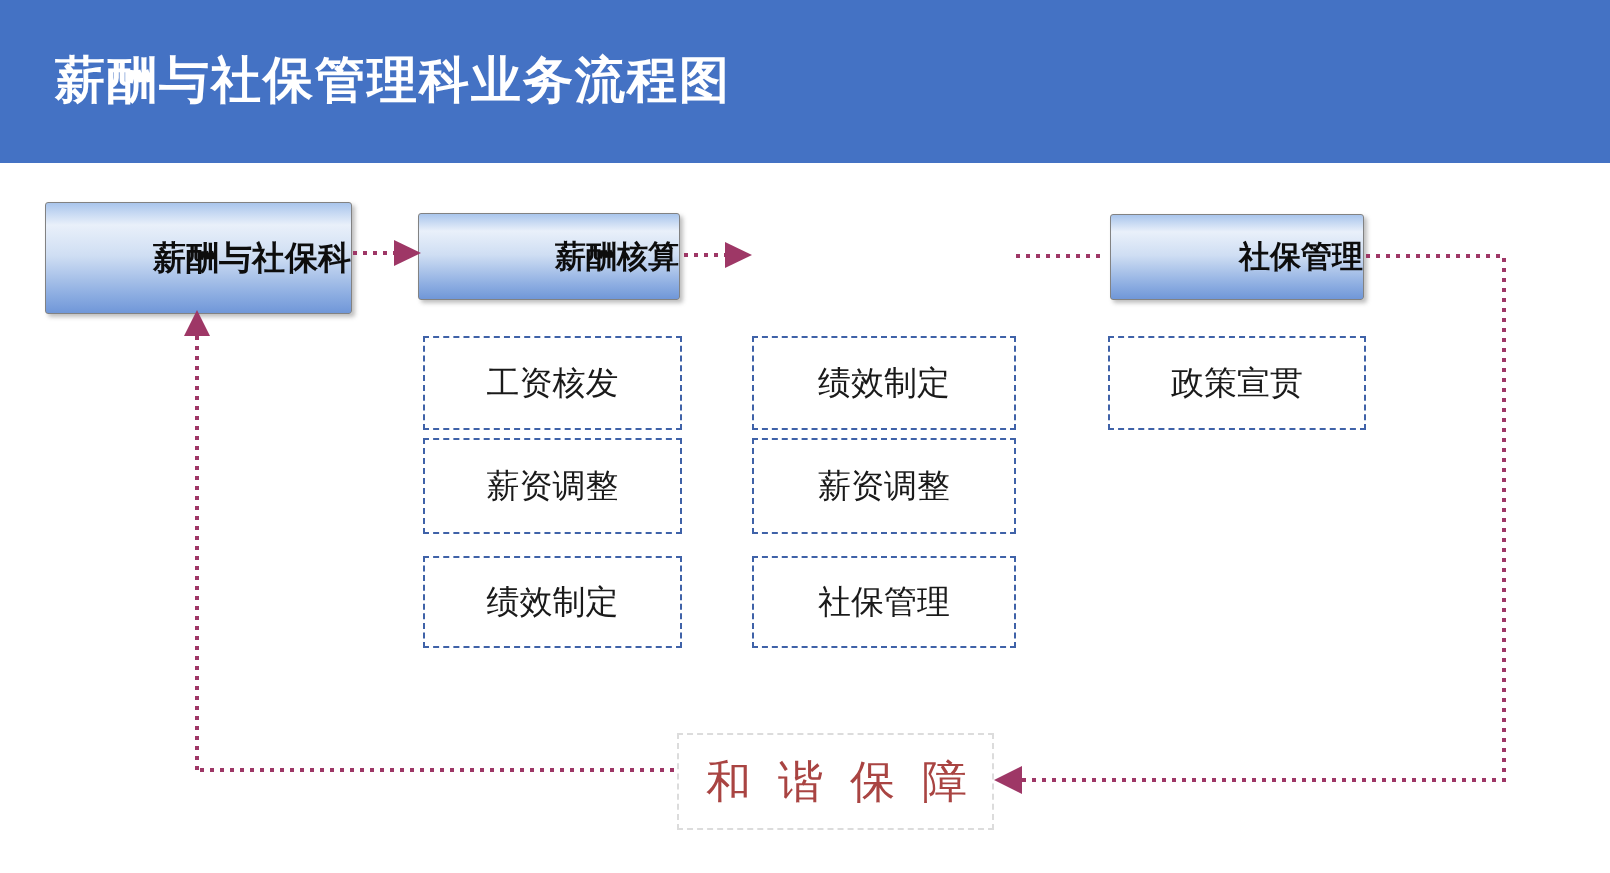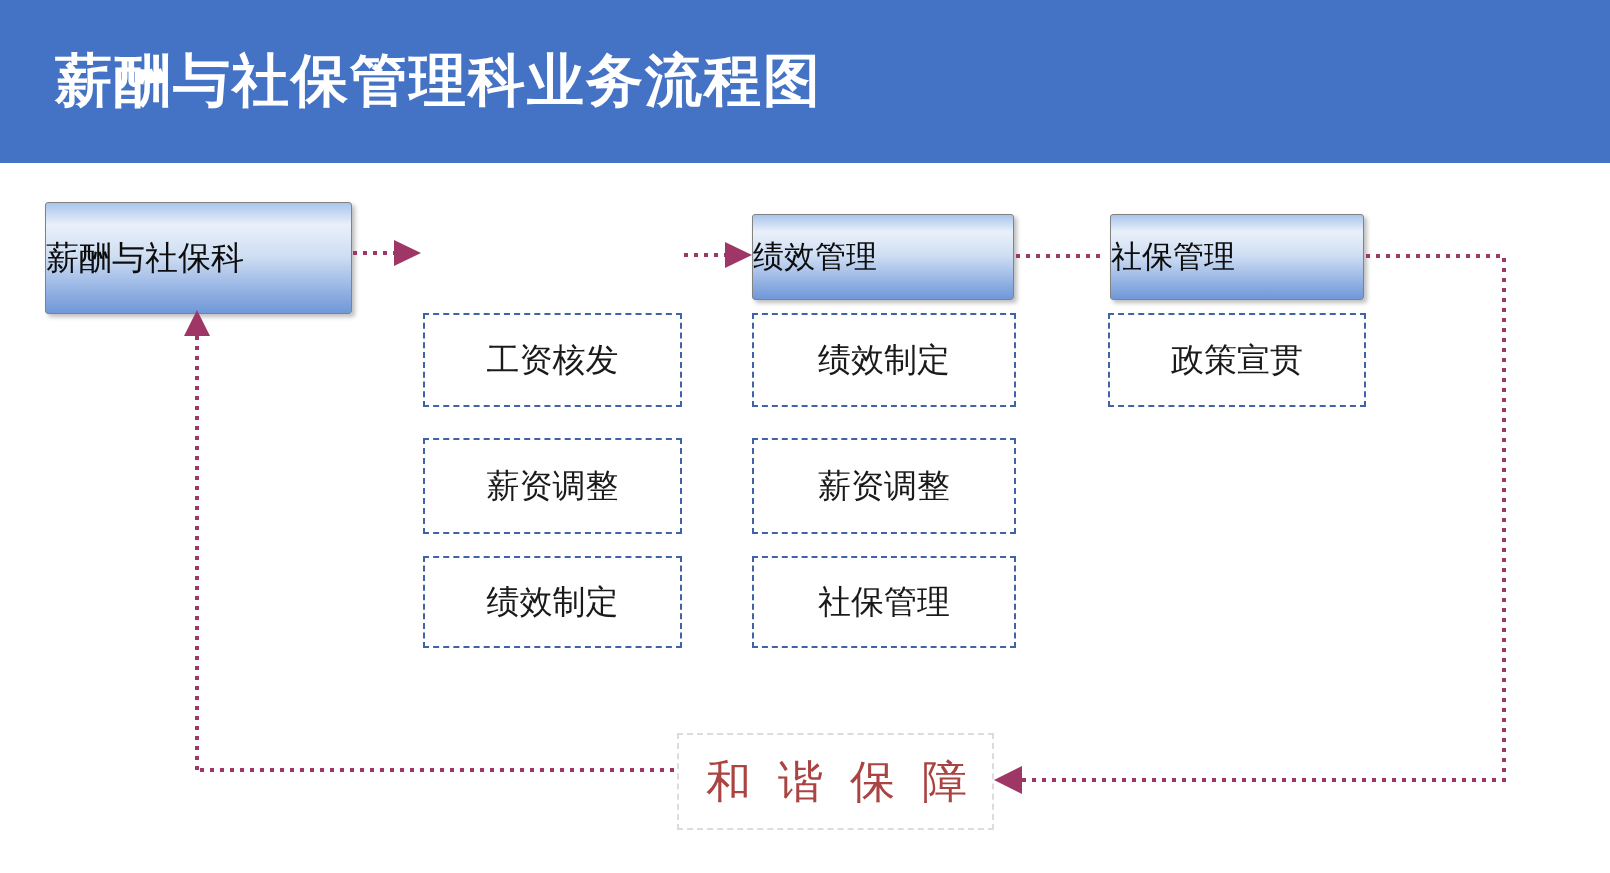--- a/index.html
+++ b/index.html
@@ -2,42 +2,42 @@
 <html><head>
 <meta charset="utf-8">
 <style>
   html,body{margin:0;padding:0;background:#ffffff;}
   body{width:1610px;height:873px;overflow:hidden;
        font-family:"Liberation Sans","DejaVu Sans",sans-serif;}
   .canvas{position:relative;width:1610px;height:873px;background:#ffffff;}
 
   
   .banner{position:absolute;left:0;top:0;width:1610px;height:163px;background:#4472c4;}
-  .banner h1{margin:0;padding-left:55px;line-height:160px;font-size:57px;
+  .banner h1{margin:0;padding-left:55px;line-height:160px;font-size:50px;
              font-weight:900;color:#ffffff;letter-spacing:2px;white-space:nowrap;}
 
   
-  .node{position:absolute;display:flex;align-items:center;justify-content:flex-start;
+  .node{position:absolute;display:flex;align-items:center;justify-content:flex-end;
         background:linear-gradient(180deg,#a9c5ec 0%,#e9f0fa 20%,#cfdef3 48%,#8fafe2 82%,#7097d8 100%);
         border:1.5px solid #828282;border-radius:3px;
         box-shadow:3px 3px 4px rgba(110,110,110,0.45);
-        color:#0d0d0d;font-weight:normal;font-size:31px;white-space:nowrap;}
+        color:#0d0d0d;font-weight:bold;font-size:31px;white-space:nowrap;}
   .n-root{left:45px;top:202px;width:305px;height:110px;font-size:33px;}
   .n-payroll{left:418px;top:213px;width:260px;height:85px;}
   .n-perf{left:752px;top:214px;width:260px;height:84px;}
   .n-social{left:1110px;top:214px;width:252px;height:84px;}
 
   
   .sub{position:absolute;display:flex;align-items:center;justify-content:center;
        border:2px dashed #3f62a8;background:#ffffff;
        color:#1a1a1a;font-size:33px;white-space:nowrap;}
   .c0{left:423px;width:255px;}
   .c1{left:752px;width:260px;}
   .c2{left:1108px;width:254px;}
-  .r0{top:313px;height:90px;}
+  .r0{top:336px;height:90px;}
   .r1{top:438px;height:92px;}
   .r2{top:556px;height:88px;}
 
   
   .footer-box{position:absolute;left:677px;top:733px;width:313px;height:93px;
        display:flex;align-items:center;justify-content:flex-start;
        border:2px dashed #dcdcdc;background:#ffffff;}
   .footer-box span{color:#a94442;font-size:45px;letter-spacing:27px;
        padding-left:27px;white-space:nowrap;}
 
@@ -72,22 +72,22 @@
 
 <div class="canvas">
 
   <header class="banner">
     <h1>薪酬与社保管理科业务流程图</h1>
   </header>
 
   <div class="node n-root">
     <span>薪酬与社保科</span>
   </div>
-  <div class="node n-perf">
-    <span>绩效管理</span>
+  <div class="node n-payroll">
+    <span>薪酬核算</span>
   </div>
   <div class="node n-social">
     <span>社保管理</span>
   </div>
 
   <div class="sub c0 r0">
     <span>工资核发</span>
   </div>
   <div class="sub c0 r1">
     <span>薪资调整</span>

